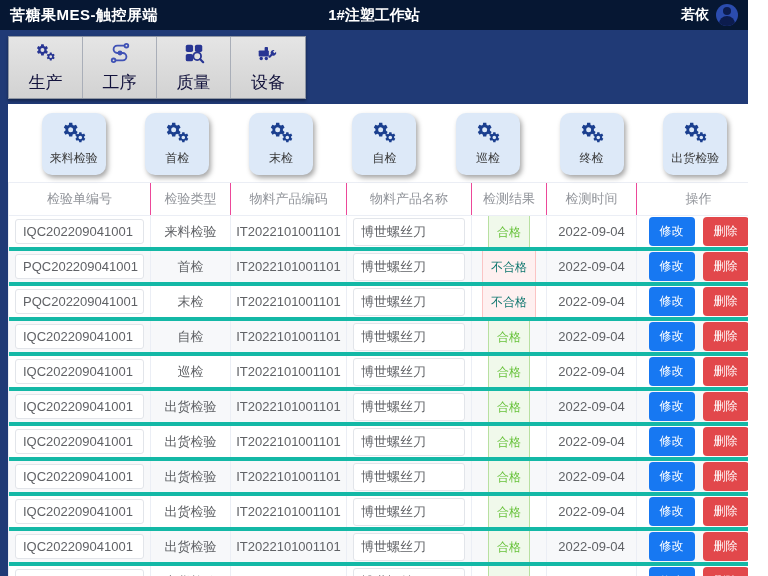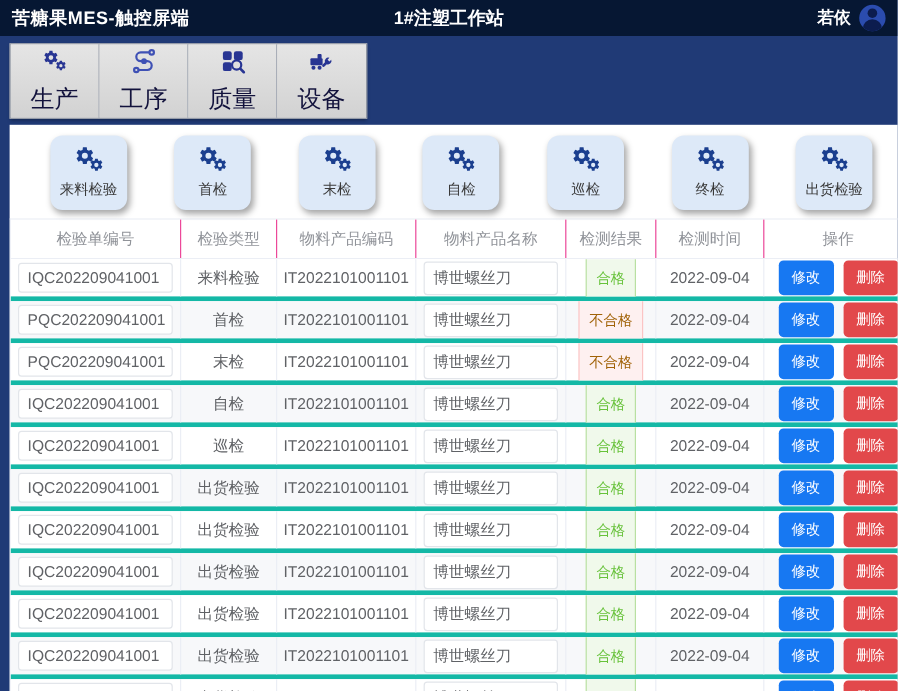--- a/index.html
+++ b/index.html
@@ -17,21 +17,21 @@
   .avatar .head { position:absolute; top:3px; left:7px; width:8px; height:8px; border-radius:50%; background:#0c1c4e; }
   .avatar .body { position:absolute; top:12px; left:3px; width:16px; height:12px; border-radius:8px 8px 0 0; background:#0c1c4e; }
 
   
   .tabbar { position:absolute; top:30px; left:0; right:0; height:74px; padding:6px 0 0 8px; }
   .tab-group { display:inline-flex; border:1px solid #8f96a3; background:#d9d9d9; box-shadow:0 2px 3px rgba(0,0,0,.35); }
   .tab { width:74px; height:61px; background:linear-gradient(#e5e5e5,#d2d2d2); border:none; border-right:1px solid #a9aeb8;
          display:flex; flex-direction:column; align-items:center; justify-content:center; gap:4px; cursor:pointer; }
   .tab:last-child { border-right:none; }
   .tab svg { width:22px; height:22px; }
-  .tab .tab-label { font-size:20px; color:#12123c; }
+  .tab .tab-label { font-size:17px; color:#12123c; }
 
   
   .content { position:absolute; top:104px; left:8px; width:753px; bottom:0; background:#ffffff; overflow:hidden; }
 
   
   .qc-row { height:78px; display:flex; justify-content:space-around; align-items:center; padding:2px 14px 0 14px; }
   .qc-btn { width:64px; height:62px; background:#dde9f8; border:none; border-radius:10px; cursor:pointer;
             box-shadow:2px 3px 5px rgba(0,0,0,.35); display:flex; flex-direction:column; align-items:center; justify-content:center; gap:2px; }
   .qc-btn svg { width:26px; height:24px; }
   .qc-btn .qc-label { font-size:12px; color:#3a3a3a; white-space:nowrap; }
@@ -45,21 +45,21 @@
   .th:last-child { border-right:none; }
   .tr { height:35px; border-bottom:4px solid #14b8a6; background:#fff; }
   .tr:nth-child(even) { background:#f7f8fa; }
   .td { font-size:13px; color:#606266; text-align:center; height:100%; border-right:1px solid #ebeef5;
         display:flex; align-items:center; justify-content:center; overflow:hidden; }
   .td:last-child { border-right:none; }
   .cellbox { display:block; width:calc(100% - 12px); background:#fff; border:1px solid #e2e5ea; border-radius:3px;
              padding:4px 7px; text-align:left; font-size:13px; color:#606266; white-space:nowrap; overflow:hidden; }
   .badge { display:inline-block; font-size:12px; line-height:1; padding:16px 8px; border-radius:4px; border:1px solid; white-space:nowrap; }
   .badge.pass { color:#67c23a; background:#f0f9eb; border-color:#b8e0a1; }
-  .badge.fail { color:#a16207; background:#fef0f0; border-color:#fbc4c4; }
+  .badge.fail { color:#0f766e; background:#fef0f0; border-color:#fbc4c4; }
   .btn { border:none; border-radius:4px; color:#fff; font-size:12px; padding:6px 11px; cursor:pointer; }
   .btn.edit { background:#1778f2; margin-right:8px;text-align:center; }
   .btn.del  { background:#e2484b; }
 </style>
 </head>
 <body>
 
 <div class="screen">
 
   <div class="topbar">

